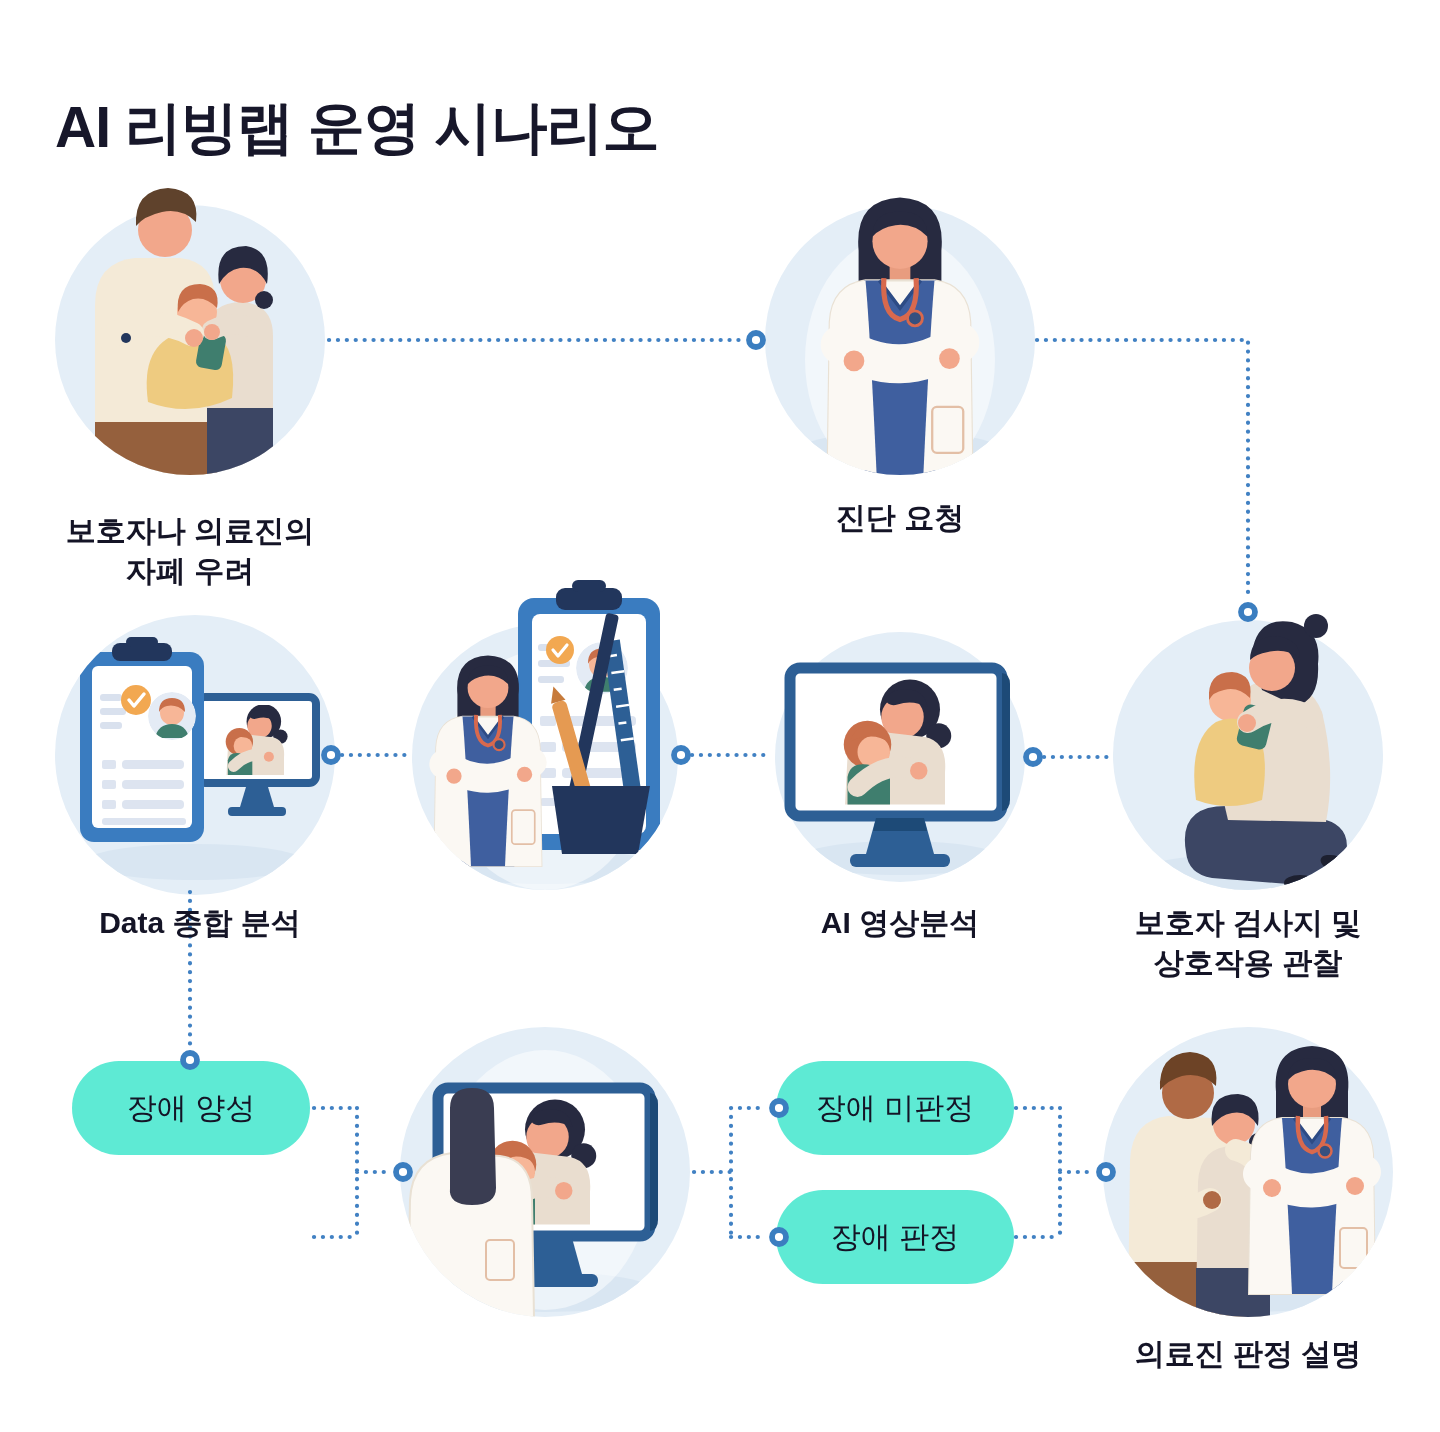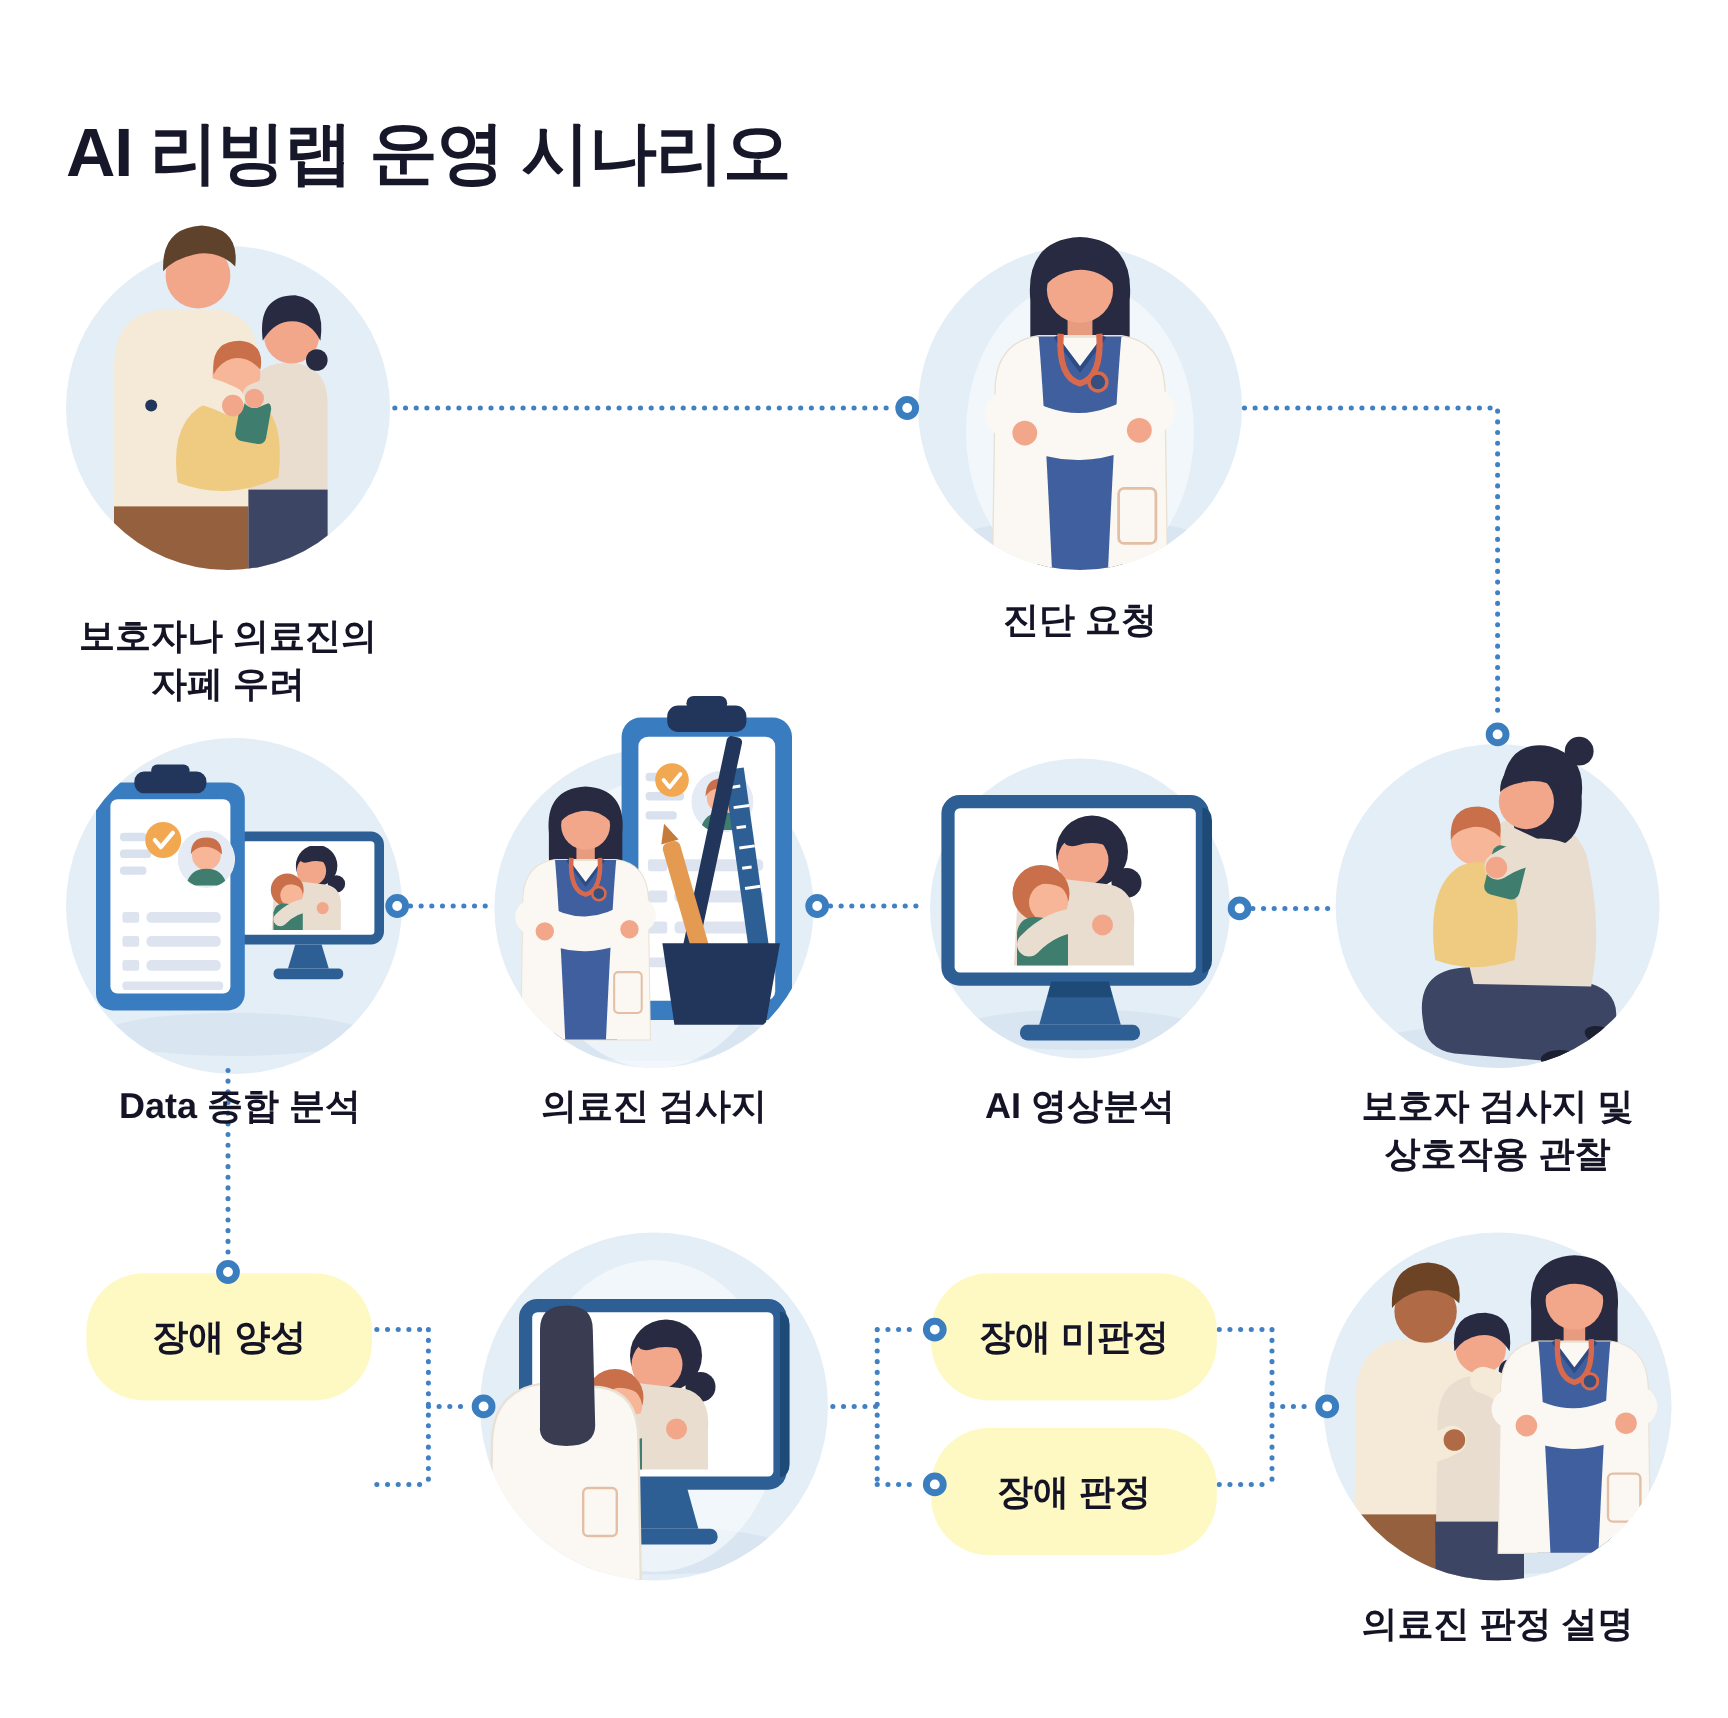--- a/index.html
+++ b/index.html
@@ -5,23 +5,23 @@
   html,body{margin:0;padding:0;background:#ffffff;}
   .canvas{position:relative;width:1440px;height:1432px;background:#ffffff;overflow:hidden;
           font-family:"Liberation Sans", sans-serif;}
   svg.layer{position:absolute;left:0;top:0;width:1440px;height:1432px;}
   .base{z-index:1;}
   .overlay{z-index:4;}
   .page-title{position:absolute;left:55px;top:52px;z-index:5;font-size:57px;font-weight:700;
               color:#17172a;letter-spacing:-1px;}
   .lbl{position:absolute;z-index:5;text-align:center;font-size:30px;font-weight:600;
        color:#141426;line-height:40px;}
-  .pill{position:absolute;z-index:2;width:238px;height:106px;border-radius:48px;
-        background:#fef9c3;display:flex;align-items:center;justify-content:center;
-        font-size:30px;font-weight:700;color:#141426;}
+  .pill{position:absolute;z-index:2;width:238px;height:94px;border-radius:48px;
+        background:#5eead4;display:flex;align-items:center;justify-content:center;
+        font-size:30px;font-weight:400;color:#141426;}
 </style>
 </head>
 <body>
 
 <div class="canvas">
 
   <svg class="layer base" viewBox="0 0 1440 1432">
     <defs>
       <clipPath id="clip1">
           <circle cx="190" cy="340" r="135"></circle>
@@ -300,21 +300,20 @@
   </svg>
 
   <h1 class="page-title">AI 리빙랩 운영 시나리오</h1>
 
   <div class="lbl" style="left:20px;top:492px;width:340px;margin-top:19px;">
     <span>보호자나 의료진의</span><br>
     <span>자폐 우려</span>
   </div>
   <div class="lbl" style="left:750px;top:498px;width:300px;">진단 요청</div>
   <div class="lbl" style="left:25px;top:903px;width:350px;">Data 종합 분석</div>
-  <div class="lbl" style="left:395px;top:903px;width:300px;">의료진 검사지</div>
   <div class="lbl" style="left:750px;top:903px;width:300px;">AI 영상분석</div>
   <div class="lbl" style="left:1078px;top:903px;width:340px;">
     <span>보호자 검사지 및</span><br>
     <span>상호작용 관찰</span>
   </div>
   <div class="lbl" style="left:1073px;top:1334px;width:350px;">의료진 판정 설명</div>
 
   <div class="pill" style="left:72px;top:1061px;">장애 양성</div>
   <div class="pill" style="left:776px;top:1061px;">장애 미판정</div>
   <div class="pill" style="left:776px;top:1190px;">장애 판정</div>

